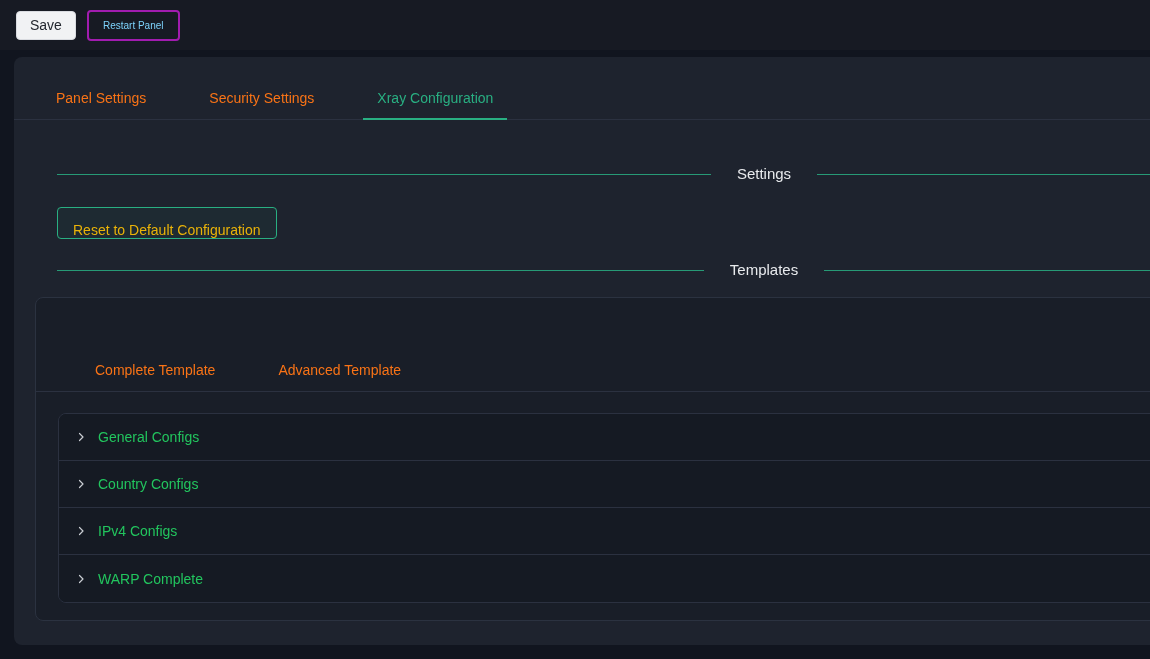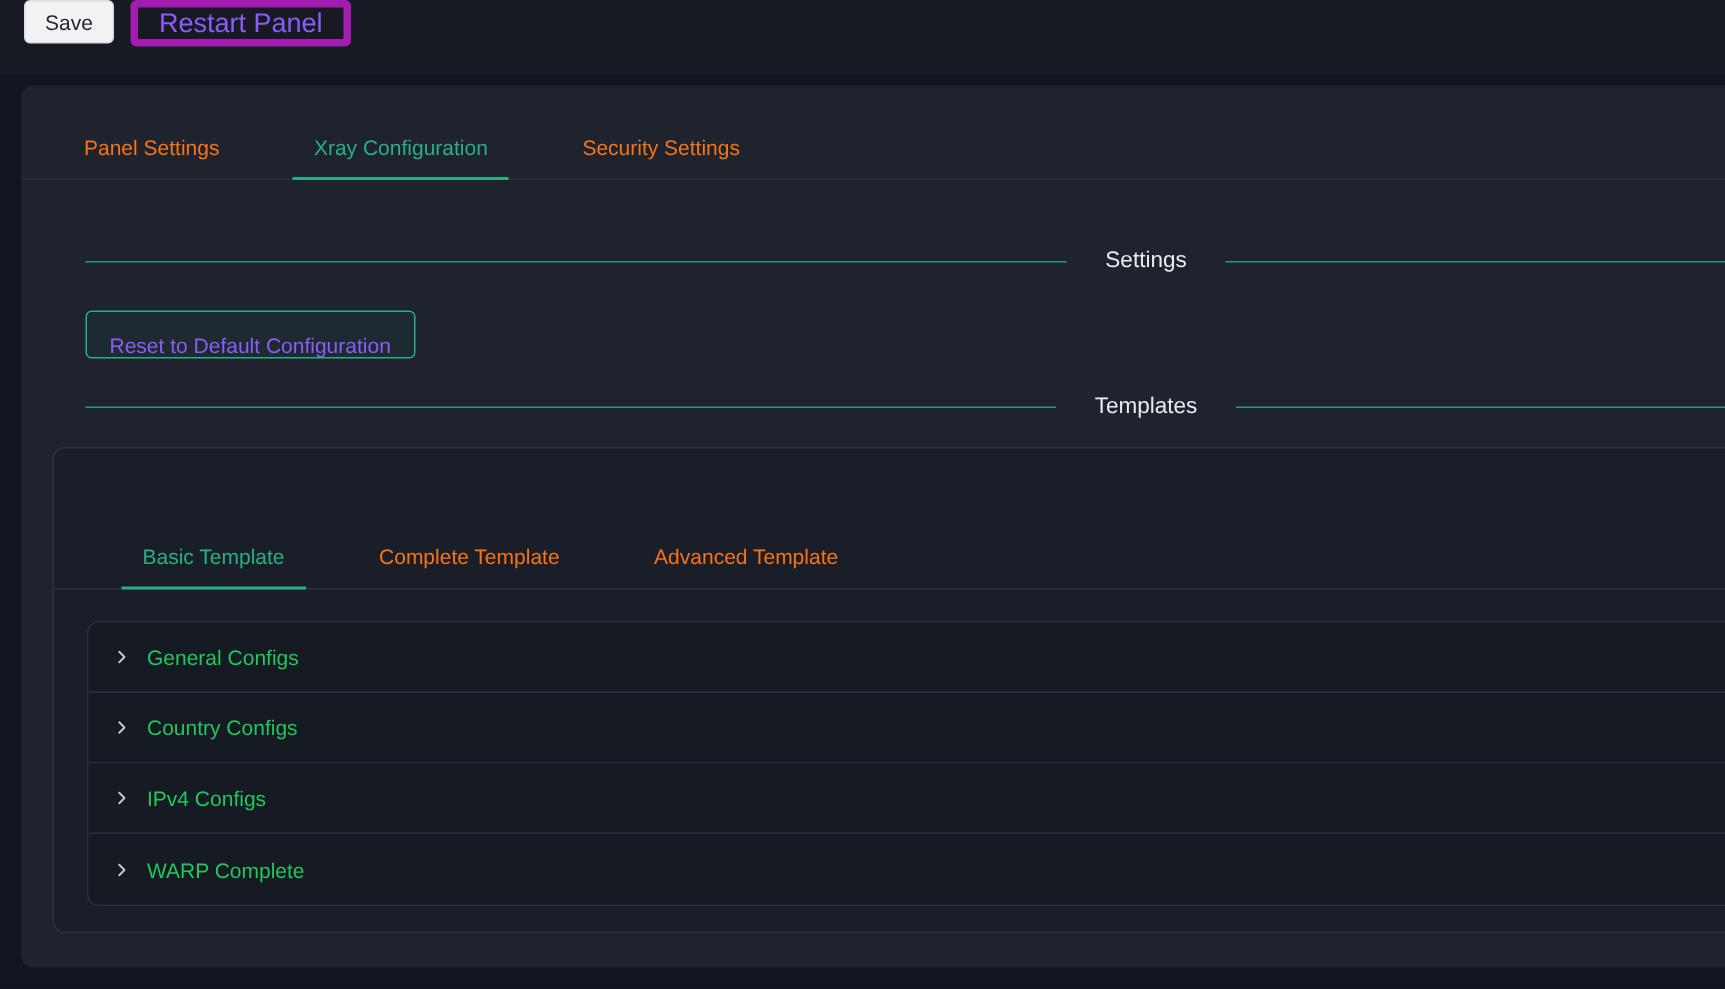--- a/index.html
+++ b/index.html
@@ -10,41 +10,41 @@
     color: #e3e5e8;
     position: relative;
   }
   button { font-family: "Liberation Sans", sans-serif; cursor: pointer; }
 
   
   .topbar {
     height: 50px;
     background: #171a23;
     display: flex;
-    align-items: flex-start;
+    align-items: center;
     padding-left: 16px;
     gap: 11px;
   }
   .btn-save {
     height: 29px;
     padding: 0 13px;
     background: #f1f2f4;
     color: #23272f;
     border: 1px solid #d9dbe0;
     border-radius: 4px;
     font-size: 14px;
   }
   .btn-restart {
     height: 31px;
     padding: 0 14px;
     background: transparent;
-    color: #8b5cf6;
-    border: 5px solid #a21caf;
+    color: #7dd3fc;
+    border: 2px solid #a21caf;
     border-radius: 4px;
-    font-size: 18px;
+    font-size: 10px;
   }
 
   
   .card {
     position: absolute;
     left: 14px;
     top: 57px;
     width: 1500px;
     height: 588px;
     background: #1e232e;
@@ -98,21 +98,21 @@
 
   
   .btn-outline-accent {
     display: inline-block;
     margin: 21px 0 0 43px;
     height: 32px;
     padding: 14px 15px;
     background: rgba(41, 175, 130, 0.05);
     border: 1px solid var(--accent);
     border-radius: 4px;
-    color: #8b5cf6;
+    color: #eab308;
     font-size: 14px;
   }
 
   
   .inner-card {
     margin: 15px 21px 0 21px;
     height: 324px;
     background: #191e28;
     border: 1px solid #2b3240;
     border-radius: 8px;
@@ -148,38 +148,37 @@
 
 <div class="topbar">
   <button class="btn-save">Save</button>
   <button class="btn-restart">Restart Panel</button>
 </div>
 
 <div class="card">
 
   <div class="tabbar main-tabs">
     <div class="tab">Panel Settings</div>
+    <div class="tab">Security Settings</div>
     <div class="tab active">Xray Configuration</div>
-    <div class="tab">Security Settings</div>
   </div>
 
   <div class="divider divider-actions">
     <span class="divider-text">Settings</span>
   </div>
 
   <button class="btn-outline-accent">Reset to Default Configuration</button>
 
   <div class="divider divider-templates">
     <span class="divider-text">Templates</span>
   </div>
 
   <div class="inner-card">
 
     <div class="tabbar inner-tabs">
-      <div class="tab active">Basic Template</div>
       <div class="tab">Complete Template</div>
       <div class="tab">Advanced Template</div>
     </div>
 
     <div class="collapse">
       <div class="collapse-item">
         <span class="chevron">
           <svg width="12" height="12" viewBox="0 0 24 24">
               <path d="M9 5l7 7-7 7" stroke="#c9cdd2" stroke-width="2.4" fill="none" stroke-linecap="round" stroke-linejoin="round"></path>
             </svg>

